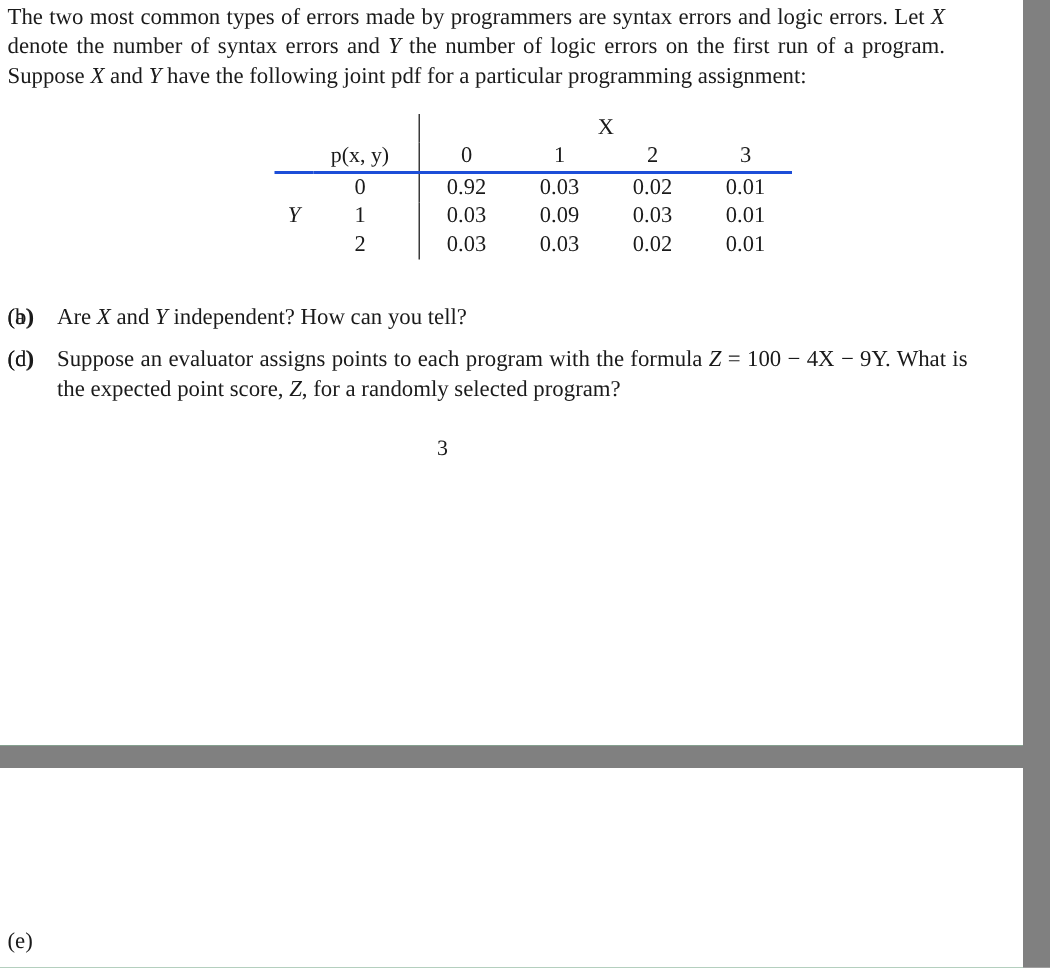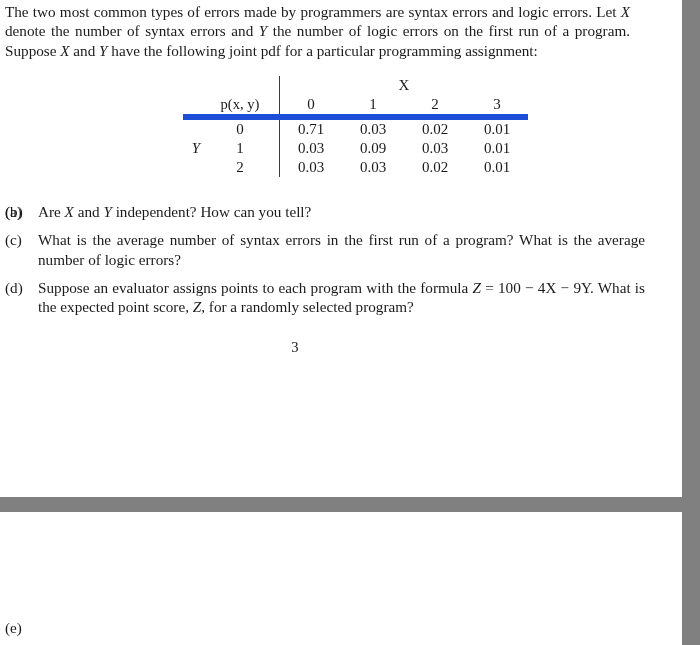--- a/index.html
+++ b/index.html
@@ -124,21 +124,21 @@
 
   .xlabel-row td {
     height: 22px;
   }
 
   .vrule {
     border-left: 1px solid #3a3a3a;
   }
 
   .hrule-below td {
-    border-bottom: 6px solid #1d4ed8;
+    border-bottom: 2px solid #1d4ed8;
   }
 
   .corner {
     font-size: 14.6px;
   }
 
   
   .items {
     margin-top: 18px;
   }
@@ -212,21 +212,21 @@
               <td class="cell-ylabel"></td>
               <td class="cell-rowhead corner">p(x, y)</td>
               <td class="cell-val vrule">0</td>
               <td class="cell-val">1</td>
               <td class="cell-val">2</td>
               <td class="cell-val">3</td>
             </tr>
             <tr>
               <td class="cell-ylabel"></td>
               <td class="cell-rowhead">0</td>
-              <td class="cell-val vrule">0.71</td>
+              <td class="cell-val vrule">0.92</td>
               <td class="cell-val">0.03</td>
               <td class="cell-val">0.02</td>
               <td class="cell-val">0.01</td>
             </tr>
             <tr>
               <td class="cell-ylabel mathvar">Y</td>
               <td class="cell-rowhead">1</td>
               <td class="cell-val vrule">0.03</td>
               <td class="cell-val">0.09</td>
               <td class="cell-val">0.03</td>
@@ -247,21 +247,20 @@
       <div class="items">
         <div class="item">
           <span class="marker">(a)</span>
         </div>
         <div class="item">
           <span class="marker">(b)</span>
           <span>Are <span class="mathvar">X</span> and <span class="mathvar">Y</span> independent? How can you tell?</span>
         </div>
         <div class="item">
           <span class="marker">(c)</span>
-          <span>What is the average number of syntax errors in the first run of a program? What is the average number of logic errors?</span>
         </div>
         <div class="item item-d">
           <span class="marker">(d)</span>
           <span>Suppose an evaluator assigns points to each program with the formula <span class="mathvar">Z</span> = 100 − 4X − 9Y. What is the expected point score, <span class="mathvar">Z</span>, for a randomly selected program?</span>
         </div>
       </div>
 
       <div class="page-number">3</div>
 
     </div>

